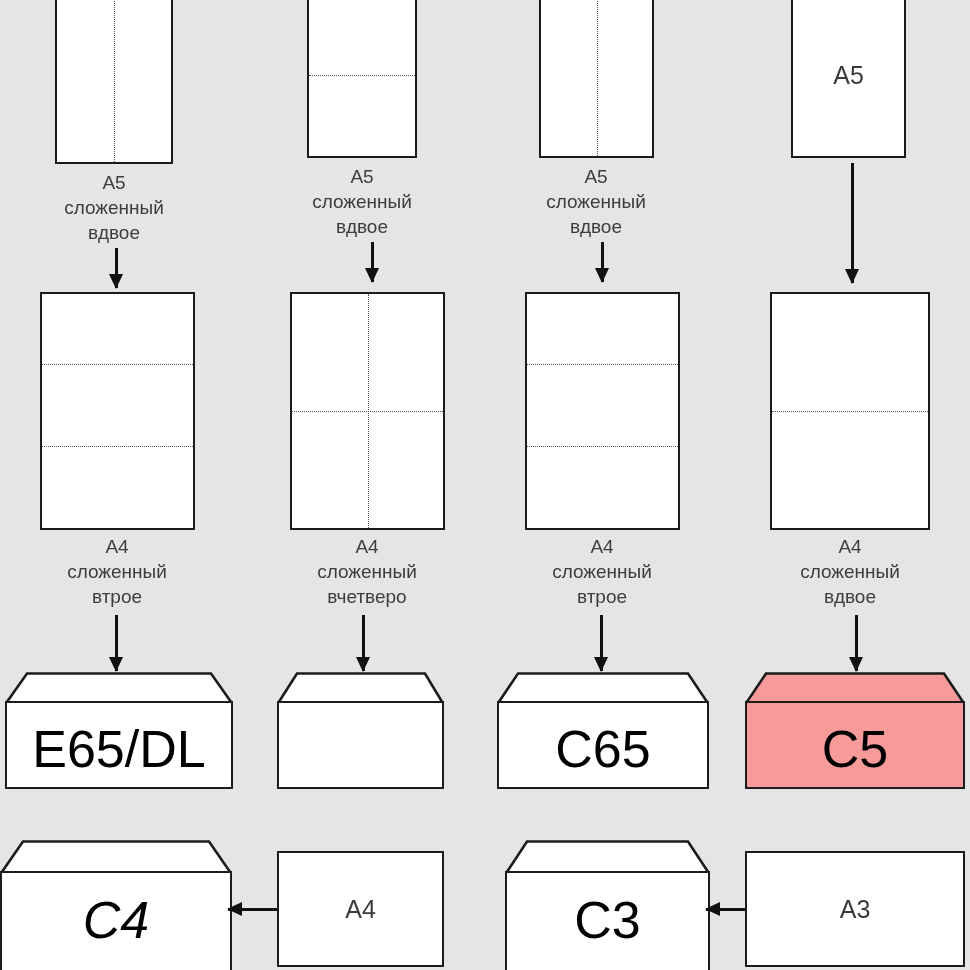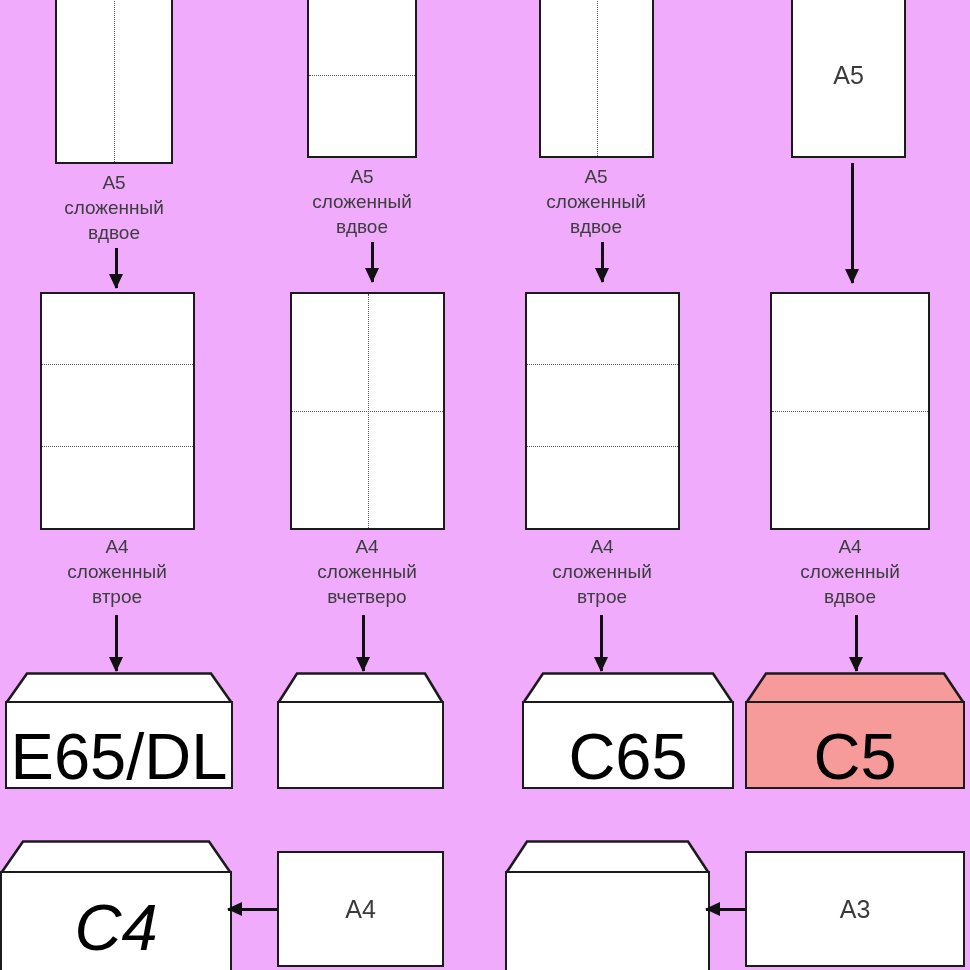--- a/index.html
+++ b/index.html
@@ -8,21 +8,21 @@
     background: #ffffff;
   }
   body {
     font-family: "Liberation Sans", sans-serif;
     -webkit-font-smoothing: antialiased;
   }
   #canvas {
     position: relative;
     width: 970px;
     height: 970px;
-    background: #f0abfc;
+    background: #e5e5e5;
     overflow: hidden;
   }
   
   .sheet {
     position: absolute;
     box-sizing: border-box;
     border: 2.5px solid #1b1b1b;
     background: #ffffff;
   }
   .sheet .fold-v {
@@ -111,21 +111,21 @@
     background: #ffffff;
   }
   .envelope.is-highlighted .env-body {
     background: #F79A9A;
   }
   .envelope .env-name {
     position: absolute;
     left: 0;
     right: 0;
     text-align: center;
-    font-size: 65px;
+    font-size: 52px;
     color: #000;
     letter-spacing: 0px;
   }
 </style>
 </head>
 <body>
 
 <div id="canvas">
 
   <div class="sheet" style="left:55px; top:-8px; width:118px; height:172px;">
@@ -209,21 +209,21 @@
     <div class="env-name" style="top:47px;">E65/DL</div>
   </div>
 
   <div class="envelope" style="left:277px; top:672px; width:167px; height:117px;">
     <svg class="env-flap" viewBox="0 0 167 32" preserveAspectRatio="none" style="height:32px;">
       <path d="M 1.2 31 L 20 1.5 L 148 1.5 L 165.8 31 Z" fill="#ffffff" stroke="#1b1b1b" stroke-width="2.6" stroke-linejoin="miter"></path>
     </svg>
     <div class="env-body" style="top:29px; height:88px;"></div>
   </div>
 
-  <div class="envelope" style="left:497px; top:672px; width:212px; height:117px;margin-left:25px;">
+  <div class="envelope" style="left:497px; top:672px; width:212px; height:117px;">
     <svg class="env-flap" viewBox="0 0 212 32" preserveAspectRatio="none" style="height:32px;">
       <path d="M 1.2 31 L 21 1.5 L 191 1.5 L 210.8 31 Z" fill="#ffffff" stroke="#1b1b1b" stroke-width="2.6" stroke-linejoin="miter"></path>
     </svg>
     <div class="env-body" style="top:29px; height:88px;"></div>
     <div class="env-name" style="top:47px;">C65</div>
   </div>
 
   <div class="envelope is-highlighted" style="left:745px; top:672px; width:220px; height:117px;">
     <svg class="env-flap" viewBox="0 0 220 32" preserveAspectRatio="none" style="height:32px;">
       <path d="M 1.2 31 L 21 1.5 L 199 1.5 L 218.8 31 Z" fill="#F79A9A" stroke="#1b1b1b" stroke-width="2.6" stroke-linejoin="miter"></path>
@@ -244,20 +244,21 @@
     <div class="sheet-label">A4</div>
   </div>
 
   <div class="arrow-left" style="left:228px; top:908px; width:49px;"></div>
 
   <div class="envelope" style="left:505px; top:840px; width:205px; height:135px;">
     <svg class="env-flap" viewBox="0 0 205 34" preserveAspectRatio="none" style="height:34px;">
       <path d="M 1.2 33 L 22 1.5 L 183 1.5 L 203.8 33 Z" fill="#ffffff" stroke="#1b1b1b" stroke-width="2.6" stroke-linejoin="miter"></path>
     </svg>
     <div class="env-body" style="top:31px; height:104px;"></div>
+    <div class="env-name" style="top:50px;">C3</div>
   </div>
 
   <div class="sheet" style="left:745px; top:851px; width:220px; height:116px;">
     <div class="sheet-label">A3</div>
   </div>
 
   <div class="arrow-left" style="left:706px; top:908px; width:40px;"></div>
 
 </div>
 

